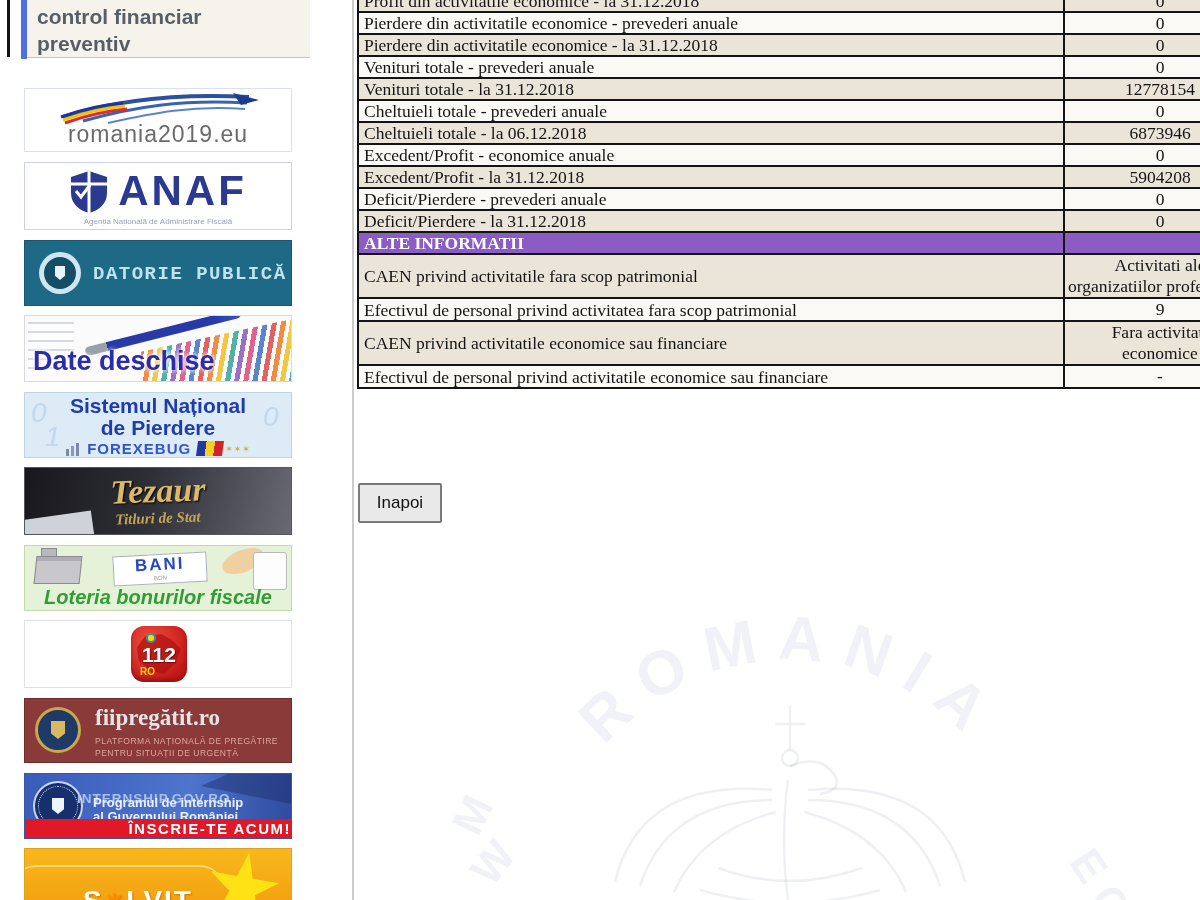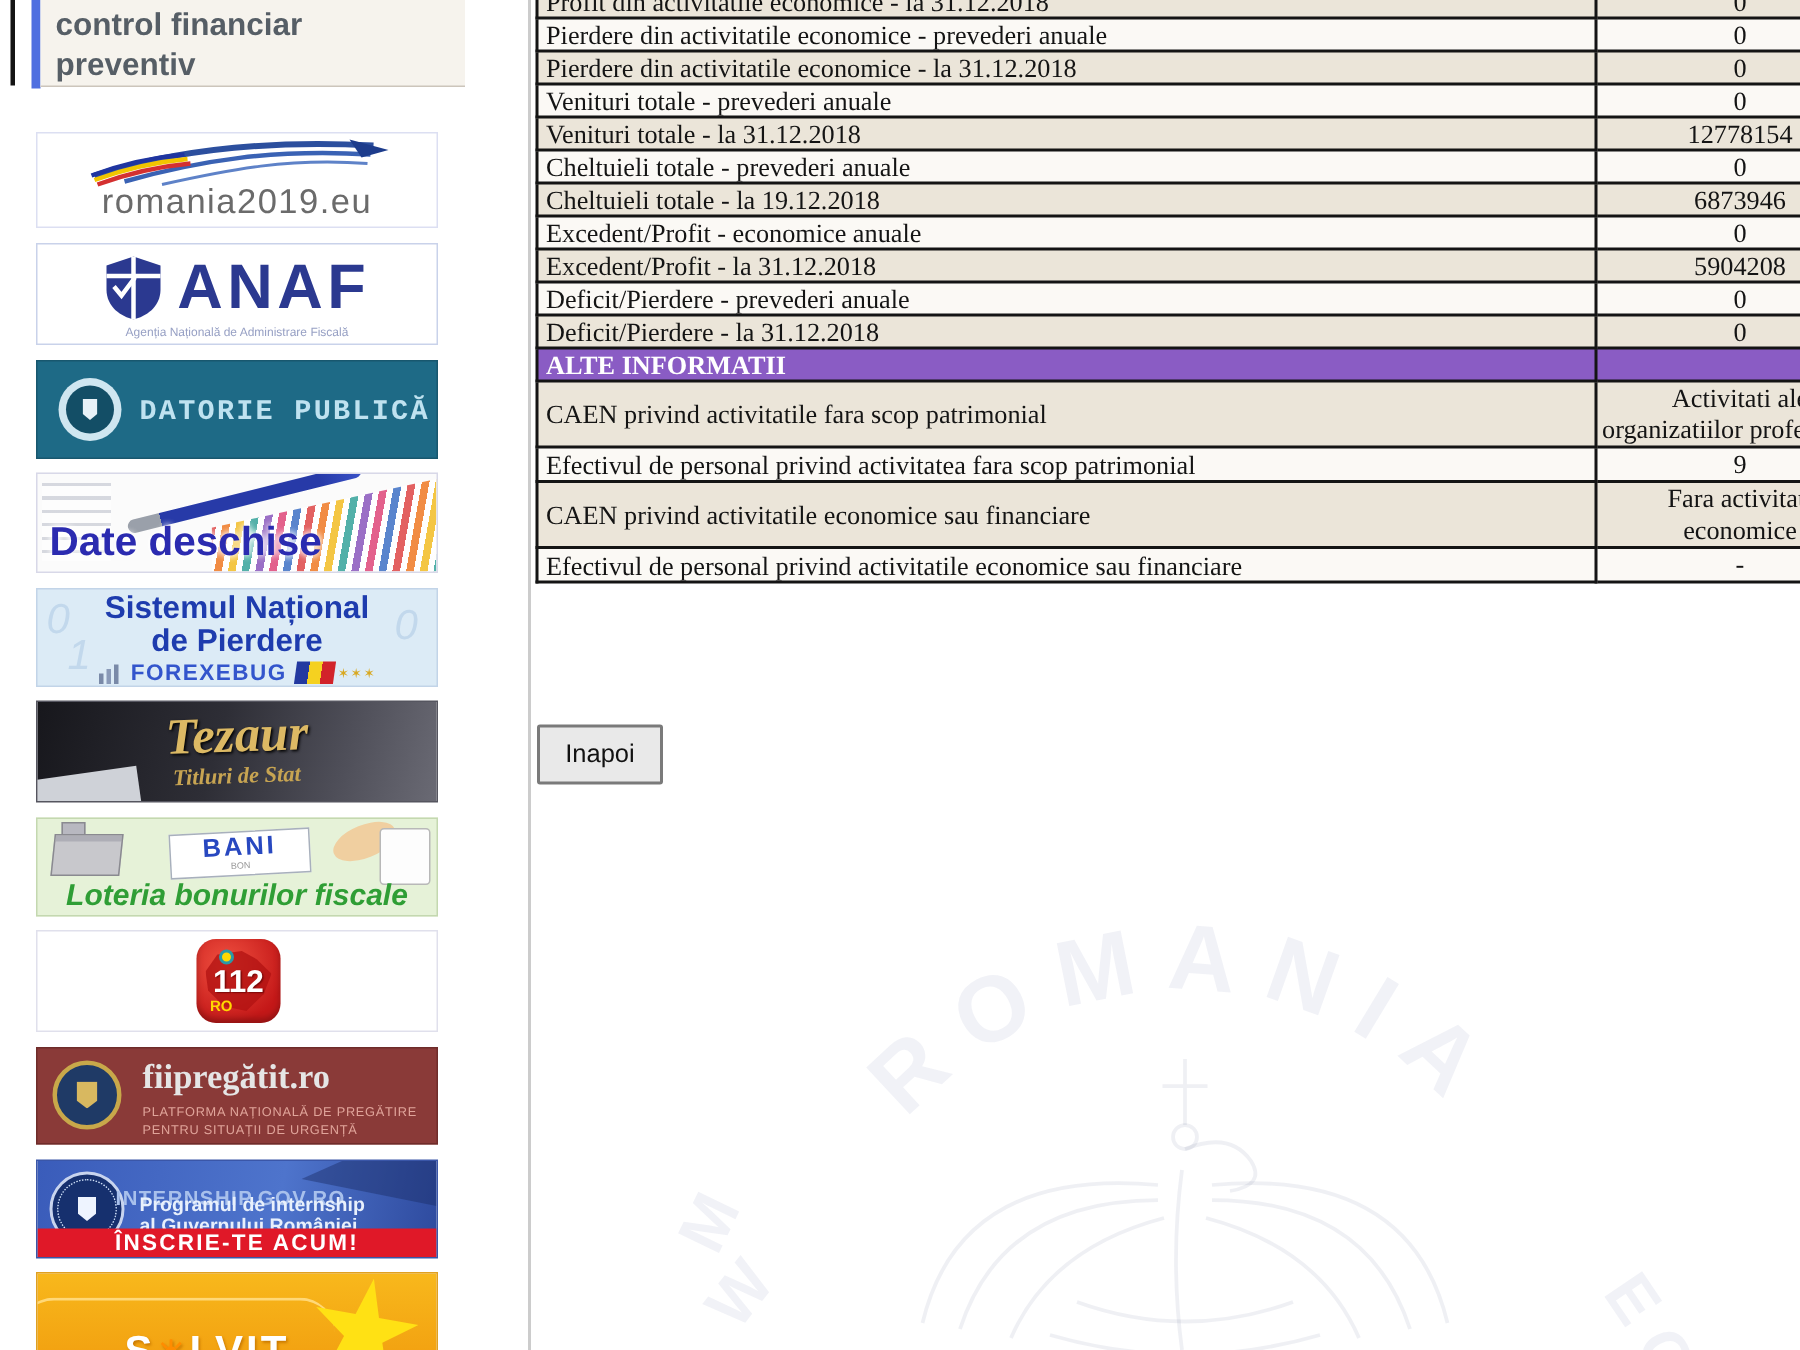--- a/index.html
+++ b/index.html
@@ -120,21 +120,21 @@
   .b-int .emblem { position:absolute; left:8px; top:7px; width:50px; height:50px; border-radius:50%;
                    background:#16306e; border:2px solid #c8d4ee; display:flex; align-items:center; justify-content:center; }
   .b-int .ring { width:40px; height:40px; border-radius:50%; border:1px dotted #cfe0f8;
                  display:flex; align-items:center; justify-content:center; }
   .b-int .crest { width:12px; height:16px; background:#eef4ff;
                   clip-path:polygon(0 0,100% 0,100% 70%,50% 100%,0 70%); }
   .b-int .l1 { position:absolute; left:52px; top:5px; font-size:13.5px; font-weight:bold; color:#a8c0ec; letter-spacing:1px;margin-top:12px; }
   .b-int .l2 { position:absolute; left:68px; top:21px; font-size:13px; font-weight:bold; color:#e8f0fc; }
   .b-int .l3 { position:absolute; left:68px; top:35px; font-size:13px; font-weight:bold; color:#e8f0fc; }
   .b-int .strip { position:absolute; left:0; right:0; bottom:0; height:19px; background:#e01828;
-                  text-align:center; font-size:15px; font-weight:bold; color:#fff; letter-spacing:1.5px; line-height:19px; }
+                  text-align:right; font-size:15px; font-weight:bold; color:#fff; letter-spacing:1.5px; line-height:19px; }
   
   .b-solvit { top:848px; height:80px; border-color:#e0a020;
               background:linear-gradient(180deg,#f8b81c,#f0980c); }
   .b-solvit .swoosh { position:absolute; left:-12px; top:16px; width:210px; height:46px;
                       border-top:2px solid #ffd878; border-radius:46px; }
   .b-solvit .star { position:absolute; right:12px; top:3px; width:72px; height:72px; background:#ffe114;
                     transform:rotate(10deg); filter:drop-shadow(0 0 2px #d07800);
                     clip-path:polygon(50% 0%,61% 35%,98% 35%,68% 57%,79% 91%,50% 70%,21% 91%,32% 57%,2% 35%,39% 35%); }
   .b-solvit .title { position:absolute; left:0; right:40px; top:36px; text-align:center; font-size:28px;
                      font-weight:bold; color:#fff; letter-spacing:2px; text-shadow:1px 1px 2px #c87800; }
@@ -338,21 +338,21 @@
       </tr>
     <tr class="shaded">
         <td class="lbl">Venituri totale - la 31.12.2018</td>
         <td class="val">12778154</td>
       </tr>
     <tr>
         <td class="lbl">Cheltuieli totale - prevederi anuale</td>
         <td class="val">0</td>
       </tr>
     <tr class="shaded">
-        <td class="lbl">Cheltuieli totale - la 19.12.2018</td>
+        <td class="lbl">Cheltuieli totale - la 06.12.2018</td>
         <td class="val">6873946</td>
       </tr>
     <tr>
         <td class="lbl">Excedent/Profit - economice anuale</td>
         <td class="val">0</td>
       </tr>
     <tr class="shaded">
         <td class="lbl">Excedent/Profit - la 31.12.2018</td>
         <td class="val">5904208</td>
       </tr>

